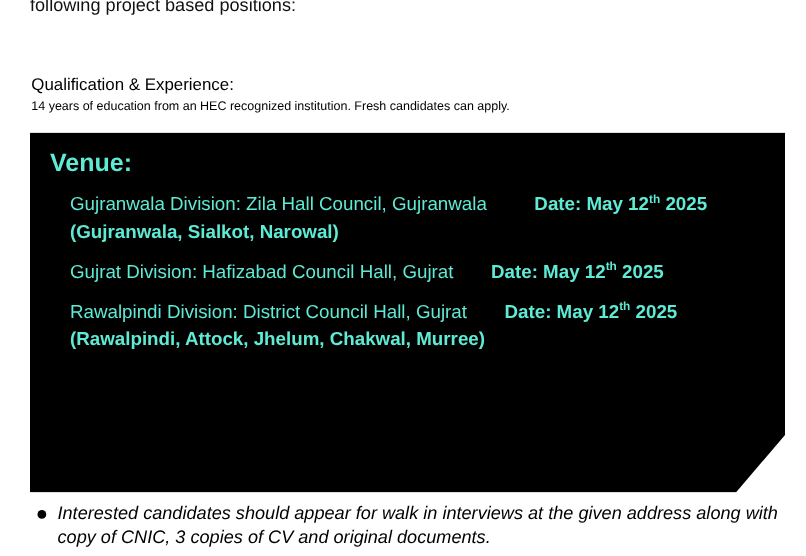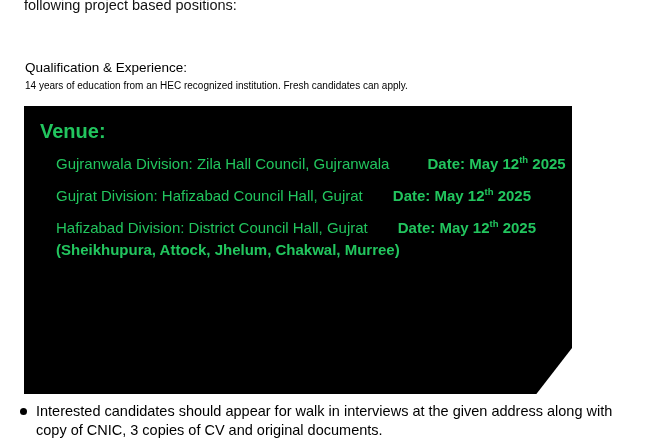--- a/index.html
+++ b/index.html
@@ -52,24 +52,24 @@
     position: absolute;
     left: 25px;
     top: 80px;
     font-size: 10px;
     white-space: nowrap;
   }
   .venue-box {
     position: absolute;
     left: 24px;
     top: 106px;
-    width: 548px;
+    width: 604px;
     height: 288px;
     background: #000000;
-    color: #22c55e;
+    color: #5eead4;
     box-sizing: border-box;
     padding: 14px 0 0 0;
     
     clip-path: polygon(0 0, 100% 0, 100% 84%, 93.5% 100%, 0 100%);
   }
   .venue-title {
     font-size: 20px;
     font-weight: bold;
     margin: 0 0 10px 16px;
   }
@@ -95,25 +95,26 @@
   sup {
     font-size: 9.5px;
     vertical-align: super;
     line-height: 0;
   }
   .sp-gj { display:inline-block; width: 38px; }
   .sp-gt { display:inline-block; width: 30px; }
   .sp-rp { display:inline-block; width: 30px; }
   .bullets {
     position: absolute;
-    left: 20px;
+    left: 30px;
     top: 402px;
     width: 600px;
     font-size: 14.5px;
     line-height: 19px;
+    font-style: italic;
   }
   .bullet-row {
     display: flex;
     align-items: flex-start;
   }
   .dot {
     width: 7px;
     height: 7px;
     background: #000;
     border-radius: 50%;
@@ -135,33 +136,34 @@
   <div class="qual-label">Qualification &amp; Experience:</div>
   <div class="qual-text">14 years of education from an HEC recognized institution. Fresh candidates can apply.</div>
 
   <div class="venue-box">
     <div class="venue-title">Venue:</div>
 
     <div class="blk">
       <div class="row1">
         <span>Gujranwala Division:  Zila Hall Council, Gujranwala</span><span class="sp-gj"></span><span class="date-seg"><span>Date: May 12</span><sup>th</sup> <span>2025</span></span>
       </div>
+      <div class="row2">(Gujranwala, Sialkot, Narowal)</div>
     </div>
 
     <div class="blk">
       <div class="row1">
         <span>Gujrat Division: Hafizabad Council Hall, Gujrat</span><span class="sp-gt"></span><span class="date-seg"><span>Date: May 12</span><sup>th</sup> <span>2025</span></span>
       </div>
     </div>
 
     <div class="blk">
       <div class="row1">
-        <span>Hafizabad Division: District Council Hall, Gujrat</span><span class="sp-rp"></span><span class="date-seg"><span>Date: May 12</span><sup>th</sup> <span>2025</span></span>
+        <span>Rawalpindi Division: District Council Hall, Gujrat</span><span class="sp-rp"></span><span class="date-seg"><span>Date: May 12</span><sup>th</sup> <span>2025</span></span>
       </div>
-      <div class="row2">(Sheikhupura, Attock, Jhelum, Chakwal, Murree)</div>
+      <div class="row2">(Rawalpindi, Attock, Jhelum, Chakwal, Murree)</div>
     </div>
 
   </div>
 
   <div class="bullets">
     <div class="bullet-row">
       <span class="dot"></span>
       <span class="bullet-text">Interested candidates should appear for walk in interviews at the given address along with copy of CNIC, 3 copies of CV and original documents.</span>
     </div>
   </div>

